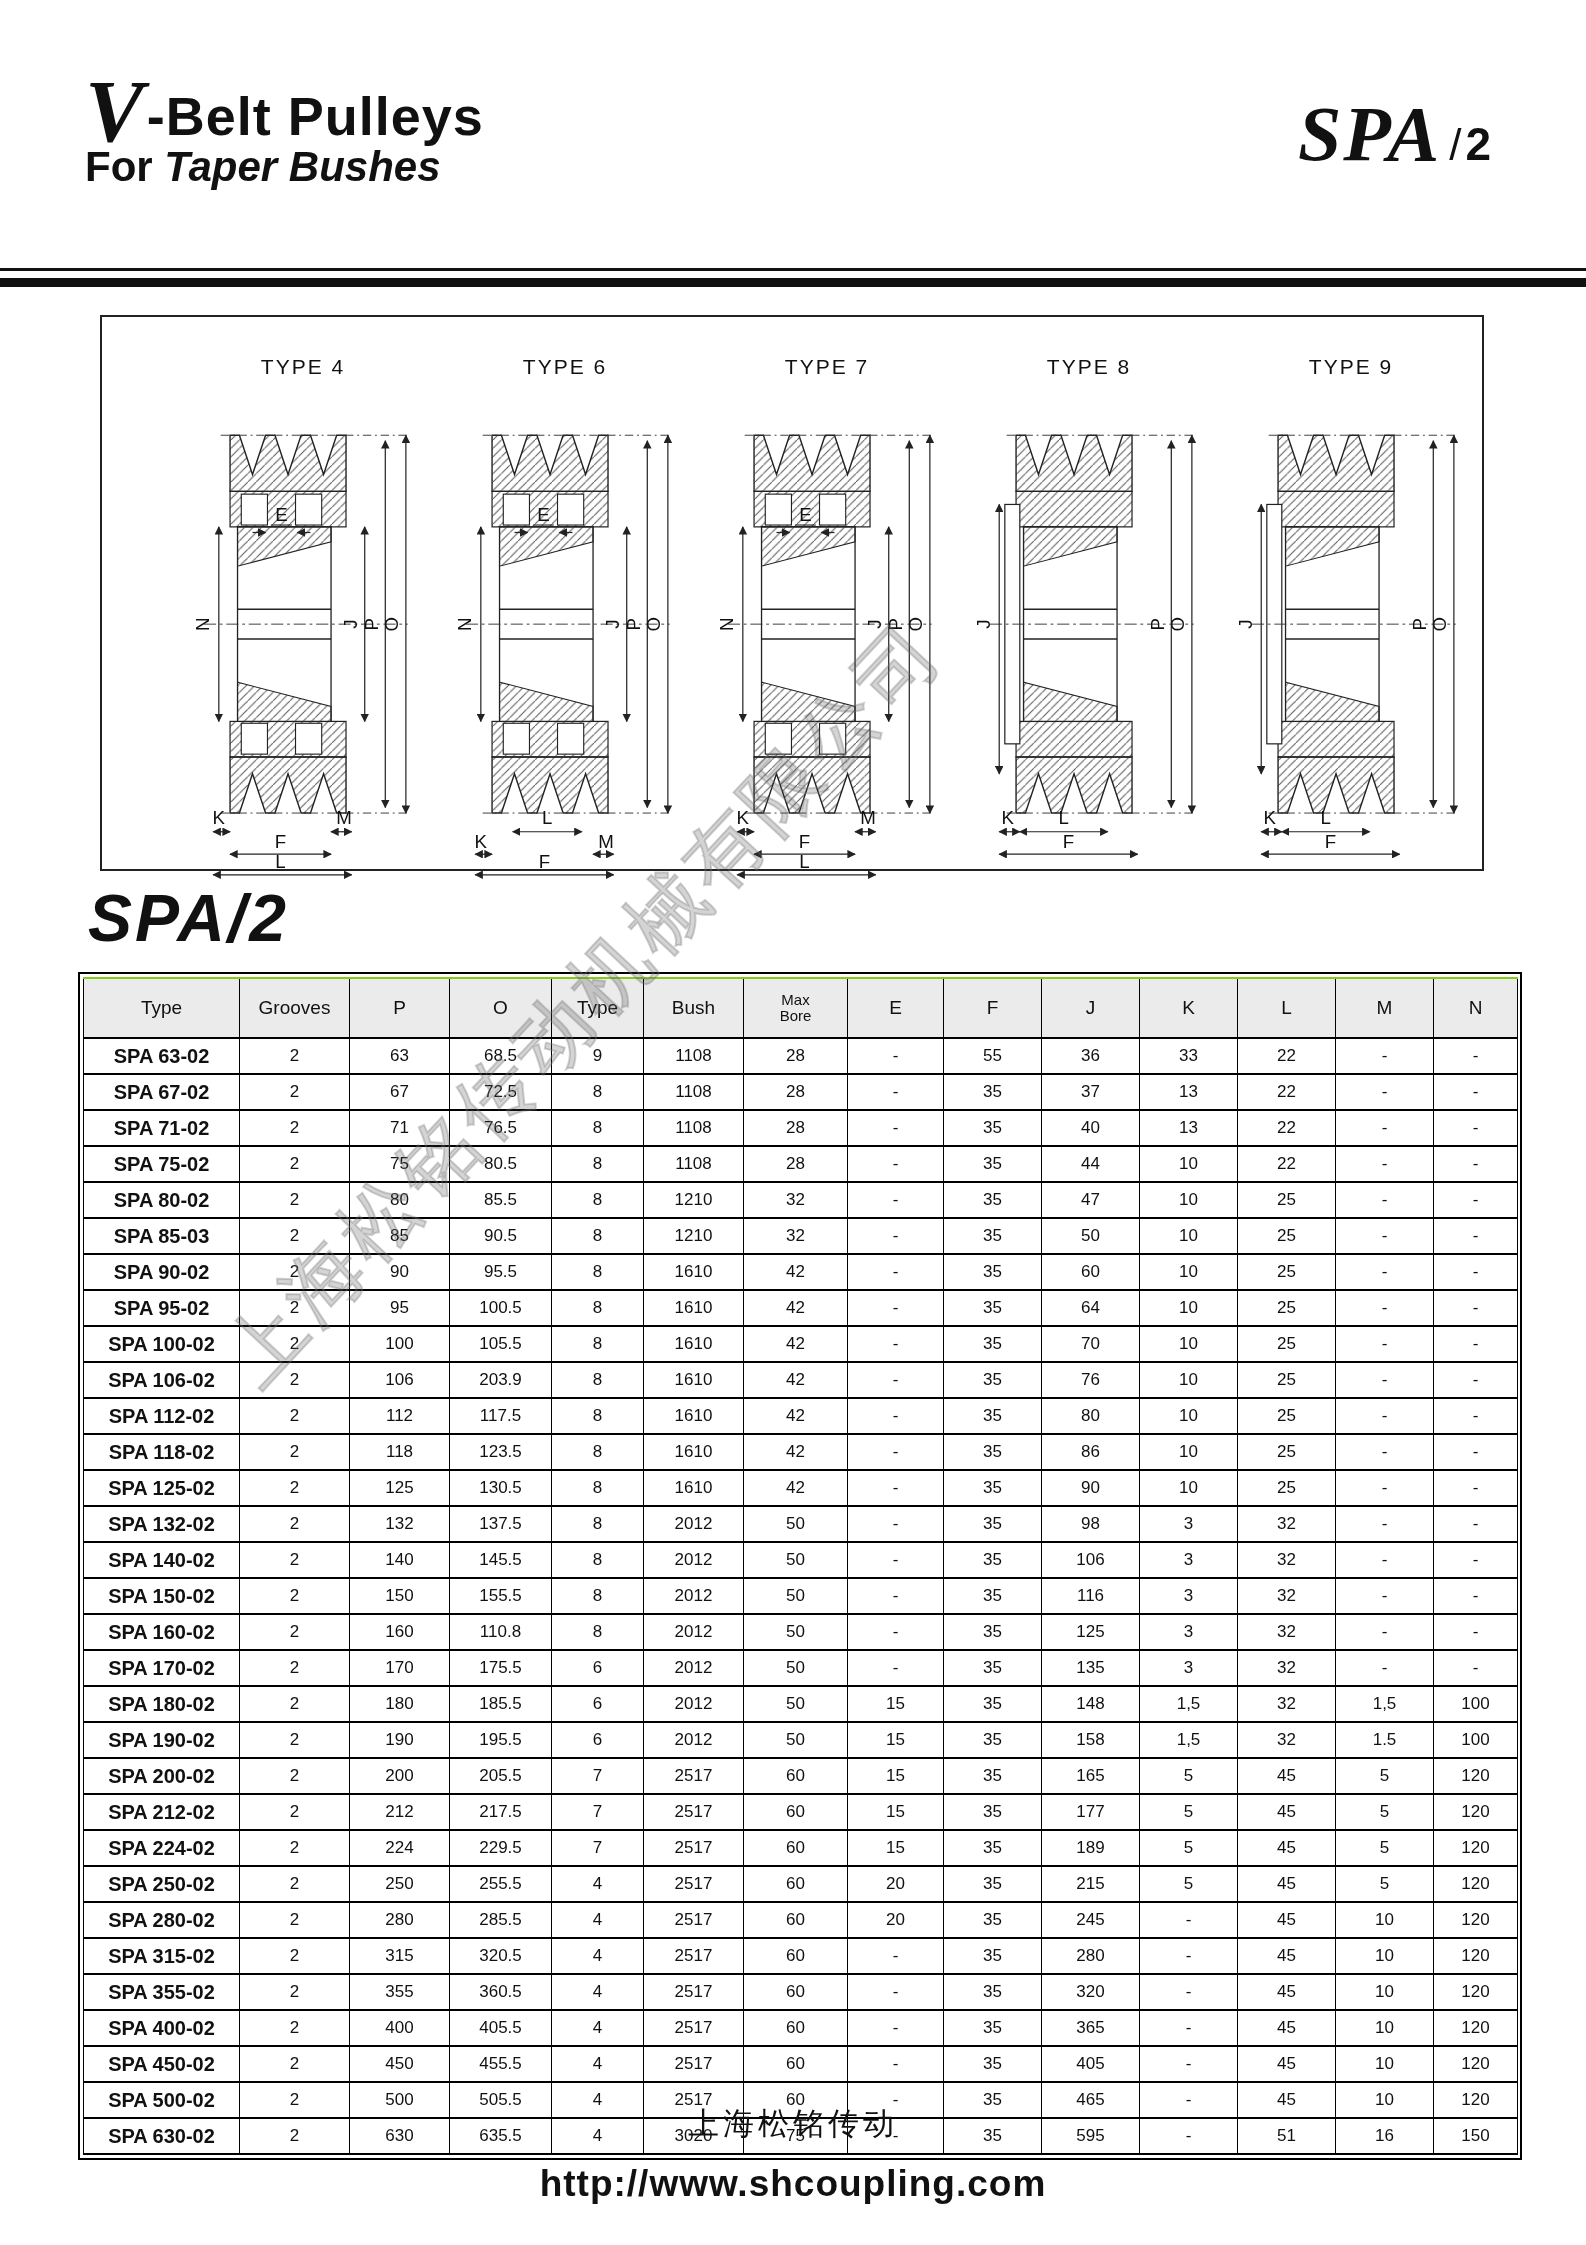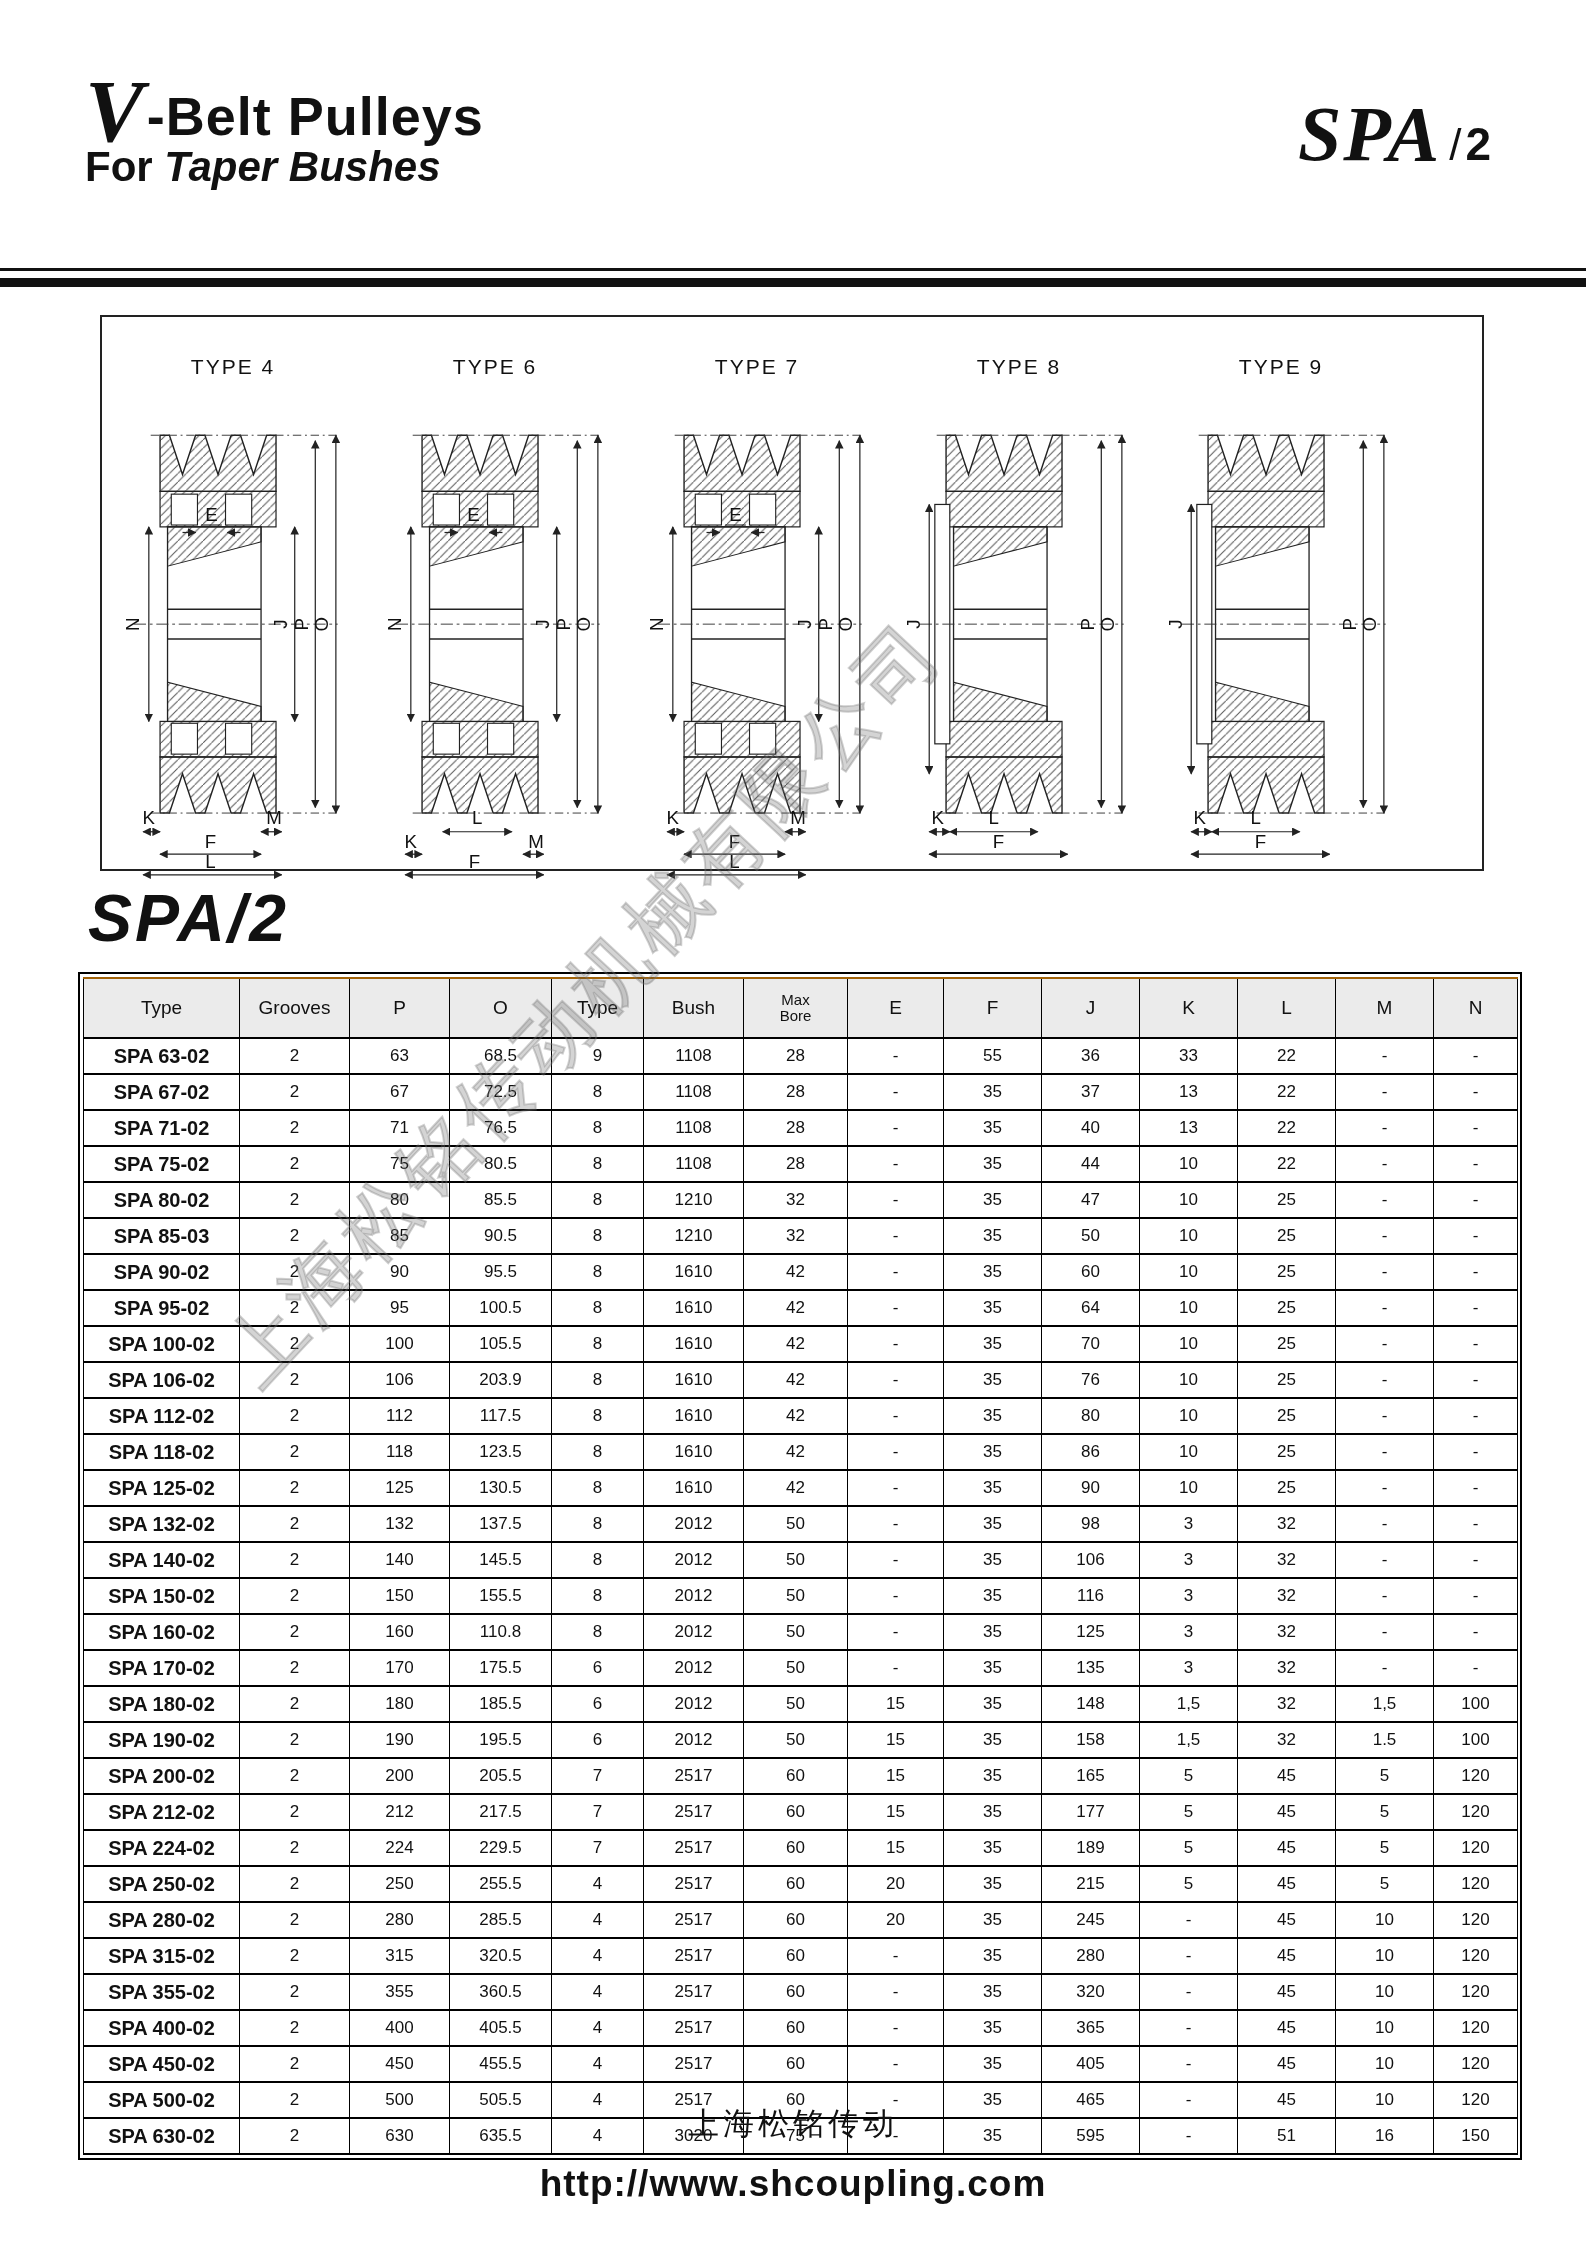--- a/index.html
+++ b/index.html
@@ -19,38 +19,38 @@
   .code-block{white-space:nowrap;padding-bottom:10px;}
   .code-serif{font-family:"Liberation Serif",serif;font-style:italic;font-weight:bold;
               font-size:78px;letter-spacing:2px;}
   .code-slash{font-size:44px;font-weight:400;margin-left:8px;}
   .code-num{font-size:46px;font-weight:bold;margin-left:4px;}
   .rule-thin{position:absolute;left:0;right:0;top:268px;height:3px;background:#111;}
   .rule-thick{position:absolute;left:0;right:0;top:278px;height:9px;background:#111;}
 
   
   .diagram-box{position:absolute;left:100px;top:315px;width:1380px;height:552px;
-               border:2px solid #222;display:flex;justify-content:flex-start;
+               border:2px solid #222;display:flex;justify-content:flex-end;
                align-items:flex-start;background:#fff;}
   .diagram-cell{margin-top:38px;text-align:center;}
   .type-label{font-size:21px;letter-spacing:2px;color:#111;margin-bottom:2px;}
   .svg-slot svg{display:block;}
   .dimtext{font-size:20px;fill:#111;text-anchor:middle;font-family:"Liberation Sans",sans-serif;}
 
   
   .section-heading{position:absolute;left:88px;top:880px;margin:0;
      font-size:66px;font-weight:bold;font-style:italic;letter-spacing:3px;}
 
   
   .table-wrap{position:absolute;left:78px;top:972px;width:1434px;
               border:2px solid #000;padding:3px;background:#fff;}
   table{border-collapse:collapse;width:100%;table-layout:fixed;}
   th,td{border:1px solid #000;text-align:center;vertical-align:middle;
         overflow:hidden;white-space:nowrap;}
-  tr{border-top:2px solid #a16207;border-bottom:2px solid #000;border-radius:22px;}
+  tr{border-top:2px solid #84cc16;border-bottom:2px solid #000;border-radius:22px;}
   thead th{background:#ebebeb;font-size:19px;font-weight:normal;height:56px;}
   thead th.small{font-size:15px;white-space:pre-line;line-height:1.05;}
   td{height:32px;font-size:17px;}
   td.c-type{font-weight:bold;font-size:20px;}
 
   
   .footer{position:absolute;left:0;right:0;top:2103px;text-align:center;}
   .footer-company{font-size:31px;letter-spacing:4px;}
   .footer-url{font-size:37px;font-weight:bold;margin-top:18px;letter-spacing:1px;}
 

